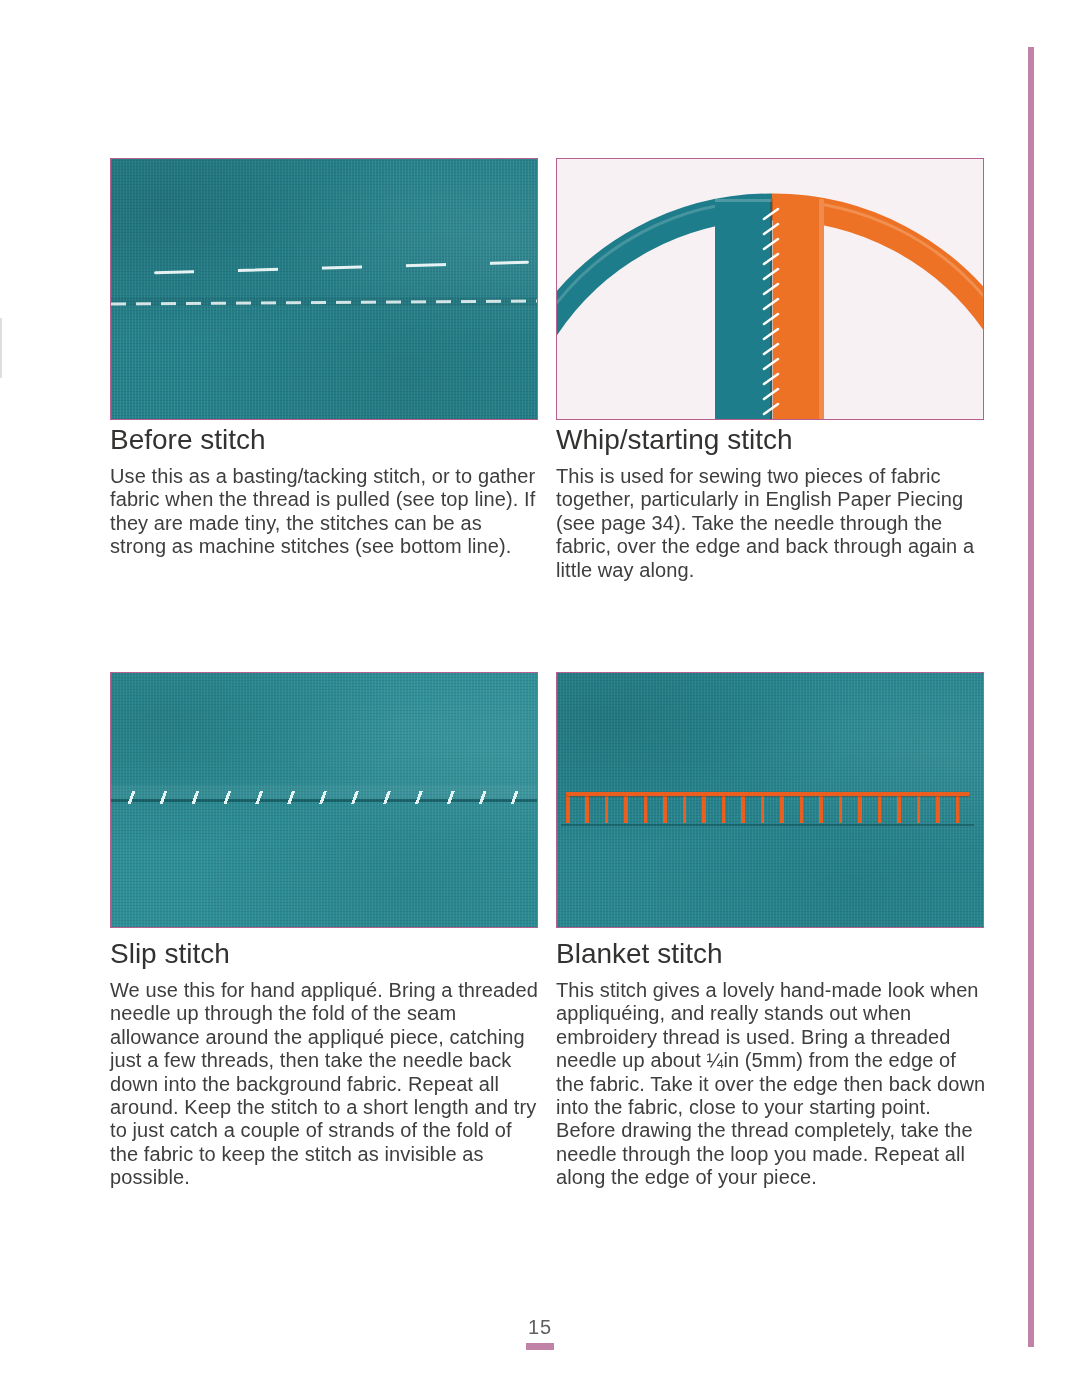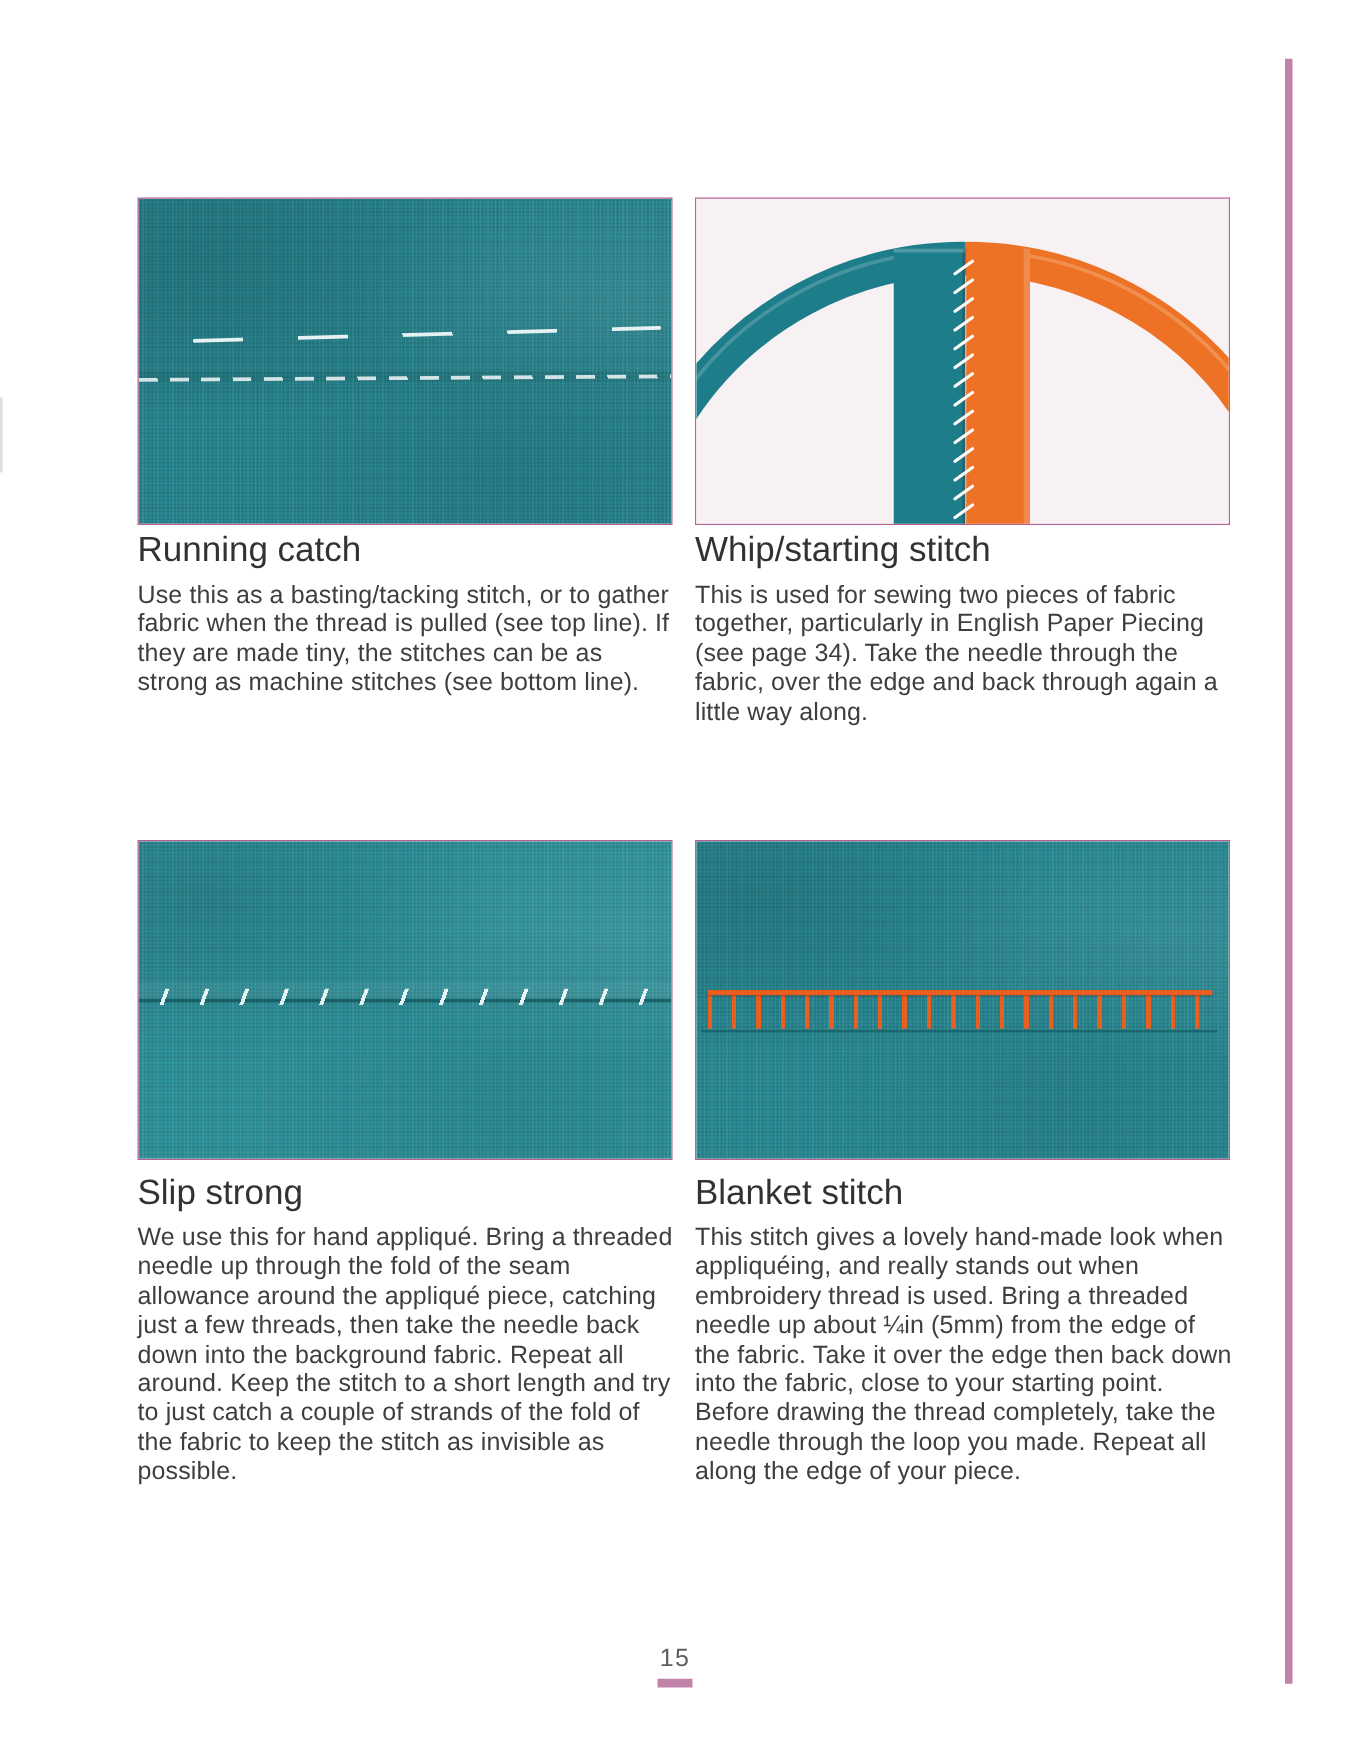--- a/index.html
+++ b/index.html
@@ -201,31 +201,31 @@
   <figure class="photo r2 c2" style="border-color: rgb(181, 96, 142);">
     <div class="fabric fab-blanket"></div>
     <div class="weave"></div>
     <div class="shade"></div>
     <div class="blanket-prongs"></div>
     <div class="blanket-line"></div>
     <div class="blanket-edge"></div>
   </figure>
 
   <section class="entry r1 c1">
-    <h2>Running catch</h2>
+    <h2>Before stitch</h2>
     <p>Use this as a basting/tacking stitch, or to gather fabric when the thread is pulled (see top line). If they are made tiny, the stitches can be as strong as machine stitches (see bottom line).</p>
   </section>
 
   <section class="entry r1 c2">
     <h2>Whip/starting stitch</h2>
     <p>This is used for sewing two pieces of fabric together, particularly in English Paper Piecing (see page 34). Take the needle through the fabric, over the edge and back through again a little way along.</p>
   </section>
 
   <section class="entry r2 c1">
-    <h2>Slip strong</h2>
+    <h2>Slip stitch</h2>
     <p>We use this for hand appliqué. Bring a threaded needle up through the fold of the seam allowance around the appliqué piece, catching just a few threads, then take the needle back down into the background fabric. Repeat all around. Keep the stitch to a short length and try to just catch a couple of strands of the fold of the fabric to keep the stitch as invisible as possible.</p>
   </section>
 
   <section class="entry r2 c2">
     <h2>Blanket stitch</h2>
     <p>This stitch gives a lovely hand-made look when appliquéing, and really stands out when embroidery thread is used. Bring a threaded needle up about ¼in (5mm) from the edge of the fabric. Take it over the edge then back down into the fabric, close to your starting point. Before drawing the thread completely, take the needle through the loop you made. Repeat all along the edge of your piece.</p>
   </section>
 
   <div class="footer">
     <span class="page-number">15</span>

